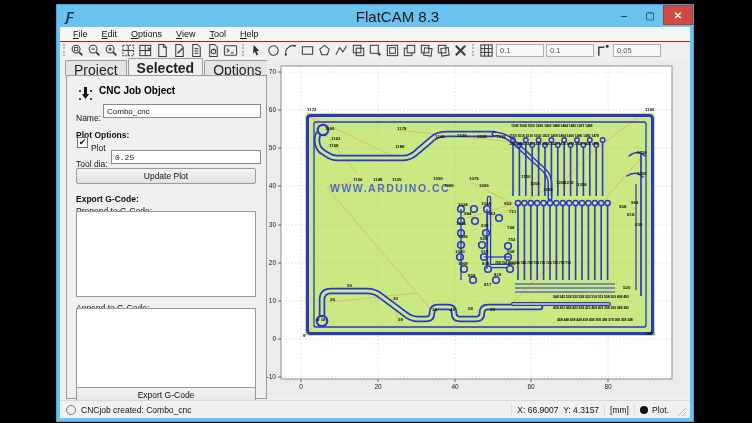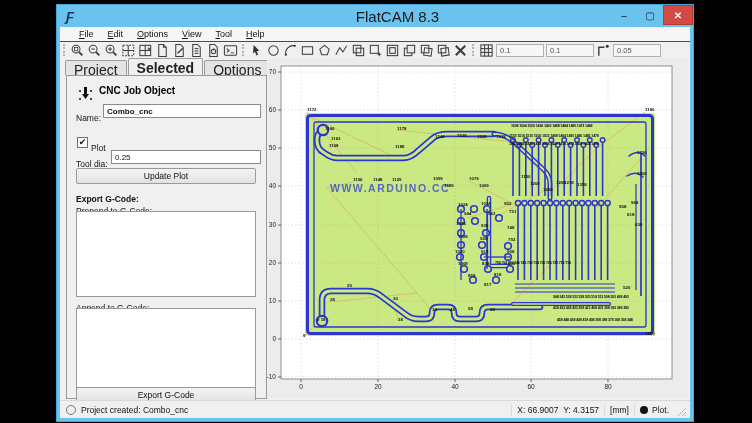--- a/index.html
+++ b/index.html
@@ -6,21 +6,21 @@
     font-family:"Liberation Sans",sans-serif;-webkit-font-smoothing:antialiased;}
   #window{position:absolute;left:57px;top:5px;width:636px;height:416px;background:#6ac2ef;box-shadow:0 0 0 1px #4aa3d8;}
   #titlebar{position:absolute;left:0;top:0;right:0;height:22px;display:flex;align-items:center;}
   #win-logo{width:18px;text-align:center;font-weight:bold;font-style:italic;color:#17364f;font-size:13px;margin-left:4px;}
   #win-title{position:absolute;left:0;right:0;text-align:center;font-size:15px;color:#1b1b1b;padding-left:45px;}
   #win-controls{position:absolute;right:0;top:0;height:22px;display:flex;}
   .wbtn{width:26px;height:20px;display:flex;align-items:center;justify-content:center;font-size:10px;color:#1b1b1b;}
   .wbtn.close{width:30px;background:#d24a43;color:#fff;font-weight:bold;box-shadow:inset 0 0 0 1px #b03b36;}
   #winbody{position:absolute;left:3px;top:22px;right:3px;bottom:3px;background:#f0f0f0;}
   
-  #menubar{position:absolute;left:0;top:0;right:0;height:14px;background:#f6f6f6;display:flex;align-items:center;padding-left:12px;border-bottom:6px solid #b91c1c;}
+  #menubar{position:absolute;left:0;top:0;right:0;height:14px;background:#f6f6f6;display:flex;align-items:center;padding-left:6px;border-bottom:6px solid #b91c1c;}
   .menu-item{font-size:9px;color:#111;padding:0 7px;}
   .menu-item u{text-decoration:underline;}
   
   #toolbar{position:absolute;left:0;top:15px;right:0;height:16px;display:flex;align-items:center;background:#f0f0f0;}
   .tbgroup{display:flex;align-items:center;height:16px;}
   .tbgroup::before{content:"";border-left:2px dotted #b5b5b5;height:12px;margin:0 4px 0 3px;}
   .tbicon{width:17px;height:15px;display:flex;align-items:center;justify-content:center;}
   .tbicon svg{stroke:#3c3c3c;fill:none;stroke-width:1.1;}
   .tbinput{width:40px;height:11px;border:1px solid #b0b0b0;background:#f7f7f7;font-size:7.5px;color:#555;
     font-family:"Liberation Sans",sans-serif;padding:0 3px;margin:0 1px;}
@@ -262,25 +262,26 @@
           <path d="M5,8 h7 l-3.5,5 z" fill="#111"></path>
           <circle cx="3" cy="5" r="1" fill="#111"></circle>
             <circle cx="14" cy="5" r="1" fill="#111"></circle>
           <circle cx="3" cy="13" r="1" fill="#111"></circle>
             <circle cx="14" cy="13" r="1" fill="#111"></circle>
         </svg>
       </div>
       <div id="panel-title">CNC Job Object</div>
 
       <div class="prow" style="top:31px;left:9px;"><span class="plabel">Name:</span></div>
-      <input class="pinput" style="left: 36px; top: 28px; width: 150px; font-weight: bold;" value="Combo_cnc">
+      <input class="pinput" style="left: 36px; top: 28px; width: 150px;" value="Combo_cnc">
+      <div class="prow" style="top:48px;left:9px;"><span class="pbold">Plot Options:</span></div>
       <div class="cb" style="left:10px;top:61px;">✔</div>
       <div class="prow" style="top:61px;left:24px;"><span class="plabel">Plot</span></div>
       <div class="prow" style="top:77px;left:9px;"><span class="plabel">Tool dia:</span></div>
-      <input class="pinput" style="left: 44px; top: 74px; width: 142px;" value="0.25">
+      <input class="pinput" style="left: 44px; top: 74px; width: 142px; font-family: Liberation Mono, monospace;" value="0.25">
       <div class="pbtn" style="top:92px;">Update Plot</div>
       <div class="prow" style="top:112px;left:9px;"><span class="pbold">Export G-Code:</span></div>
       <div class="prow" style="top:124px;left:9px;"><span class="plabel">Prepend to G-Code:</span></div>
       <textarea class="ptext" style="top: 135px; height: 80px;"></textarea>
       <div class="prow" style="top:221px;left:9px;"><span class="plabel">Append to G-Code:</span></div>
       <textarea class="ptext" style="top: 232px; height: 74px;"></textarea>
       <div class="pbtn" style="top:311px;text-align:right;">Export G-Code</div>
     </div>
 
     <svg id="canvas" viewBox="0 0 421 340">
@@ -515,21 +516,21 @@
         <text x="242" y="79" font-size="3.7" font-weight="bold" fill="#101010" letter-spacing="-0.2">1518 1514 1510 1506 1502 1498 1494 1490 1486 1482 1478</text>
         <text x="242" y="87" font-size="3.7" font-weight="bold" fill="#101010" letter-spacing="-0.2">1440 1436 1432 1428 1424 1420 1416 1412 1408 1404 1400</text>
         <text x="228" y="206" font-size="3.7" font-weight="bold" fill="#101010" letter-spacing="-0.2">758 754 750 746 742 738 734 730 726 722 718 714</text>
         <text x="286" y="240" font-size="3.7" font-weight="bold" fill="#101010" letter-spacing="-0.2">548 543 538 533 528 523 518 513 508 503 498 493</text>
         <text x="286" y="251" font-size="3.7" font-weight="bold" fill="#101010" letter-spacing="-0.2">438 433 428 423 418 413 408 403 398 393 388 383</text>
         <text x="290" y="263" font-size="3.7" font-weight="bold" fill="#101010" letter-spacing="-0.2">458 448 438 428 418 408 398 388 378 368 358 348</text>
       </svg>
 
     <div id="statusbar">
       <div id="sb-msg-icon"></div>
-      <span>Project created: Combo_cnc</span>
+      <span>CNCjob created: Combo_cnc</span>
       <div id="sb-right">
         <div class="sb-sep"></div>
         <span>X:</span>&nbsp;
         <span>66.9007</span>&nbsp;&nbsp;
         <span>Y:</span>&nbsp;
         <span>4.3157</span>
         <div class="sb-sep"></div>
         <span>[mm]</span>
         <div class="sb-sep"></div>
         <div id="sb-state-icon"></div>

